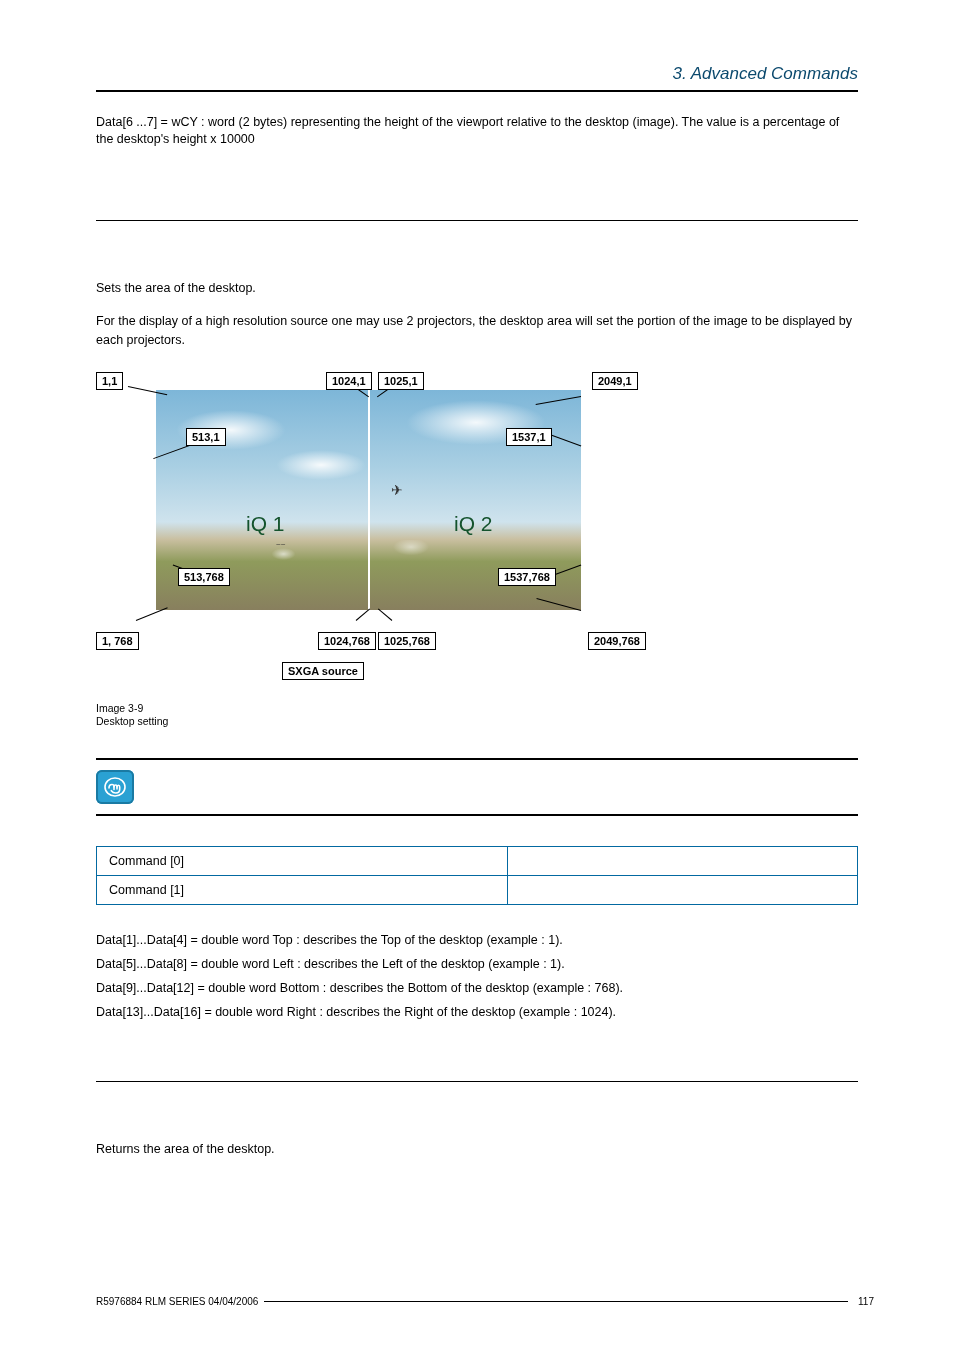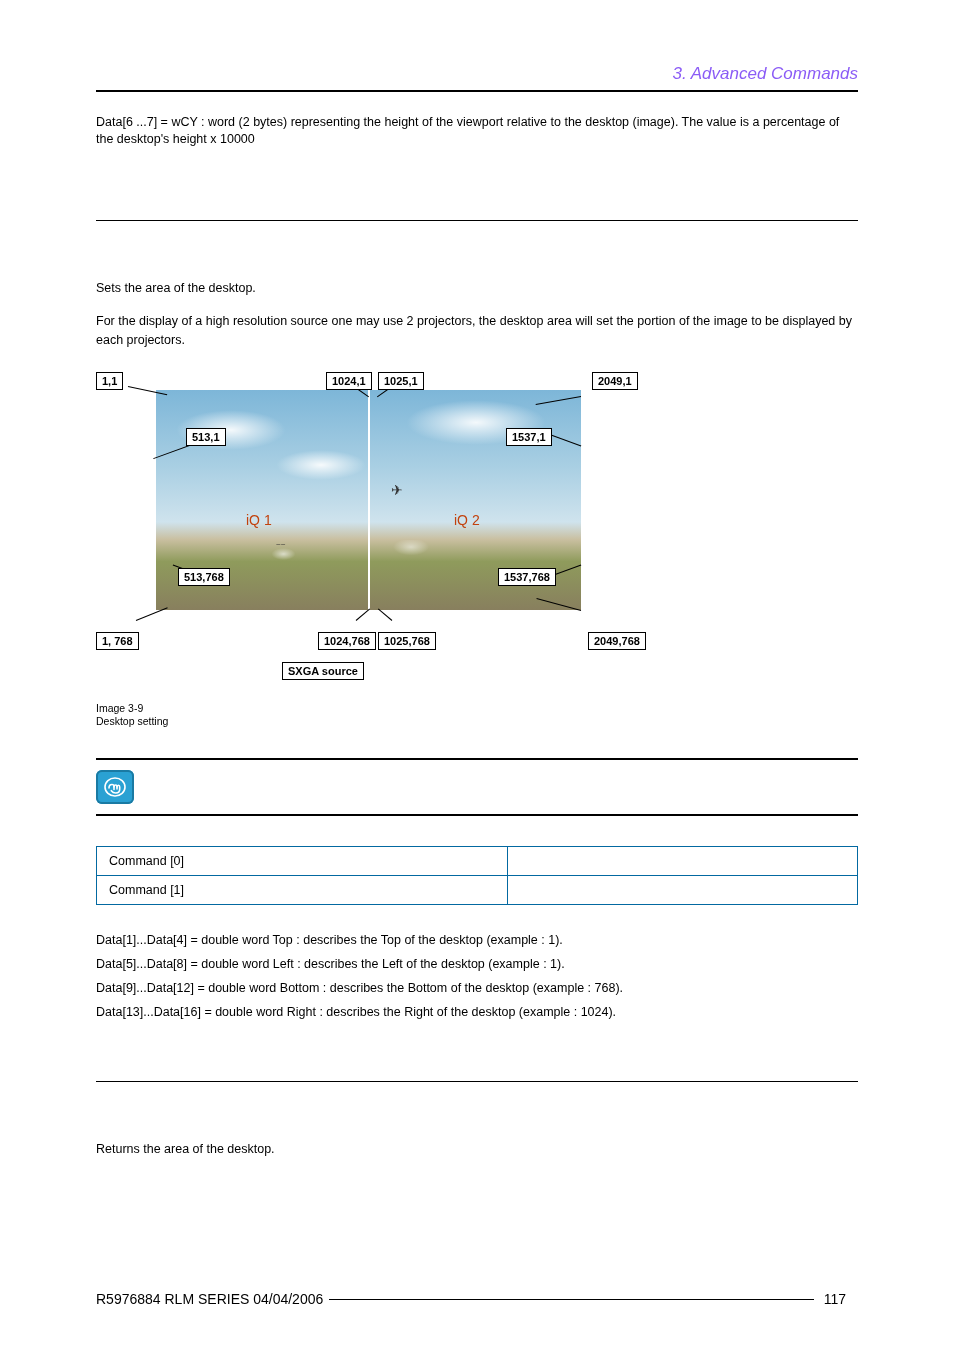--- a/index.html
+++ b/index.html
@@ -18,21 +18,21 @@
     position: relative;
     width: 954px;
     height: 1351px;
     box-sizing: border-box;
     padding: 0 96px;
   }
   .header {
     padding-top: 64px;
   }
   .header-line {
-    color: #8b5cf6;
+    color: #0c4a6e;
     font-style: italic;
     font-size: 17px;
     text-align: right;
     padding-bottom: 6px;
   }
   .hr-thick {
     border-bottom: 2px solid #000;
     height: 0;
   }
   .hr-thin {
@@ -85,22 +85,22 @@
     background: radial-gradient(ellipse at center, rgba(255,255,255,.9), rgba(255,255,255,0) 70%);
   }
   .plane { position:absolute; font-size:14px; color:#333; }
   .vdiv {
     position:absolute;
     left: 272px; top: 18px; width: 2px; height: 220px;
     background:#fff;
   }
   .iq {
     position:absolute;
-    font-size: 14px;
-    color:#c2410c;
+    font-size: 21px;
+    color:#14532d;
     font-family: Arial, sans-serif;
   }
   .iq1 { left: 150px; top: 140px; }
   .iq2 { left: 358px; top: 140px; }
   .bird { font-size: 8px; color:#333; position:absolute; }
   .coord-box {
     position: absolute;
     background: #fff;
     border: 1px solid #000;
     font-size: 11px;
@@ -143,23 +143,23 @@
   table.cmd td {
     border: 1px solid #0369a1;
     padding: 7px 12px;
     vertical-align: middle;
   }
   table.cmd td:first-child { width: 54%; }
   .data-lines { margin-top: 28px; font-size:12.5px; }
   .data-lines p { margin: 0 0 10px 0; }
   .footer {
     position: absolute;
-    left: 96px; right: 108px;
+    left: 96px; right: 80px;
     bottom: 44px;
-    font-size: 14px;
+    font-size: 10px;
   }
   .footer-row {
     display:flex; align-items:center;
   }
   .footer-row .line {
     flex:1; height:1px; background:#000; margin: 0 10px 0 6px;
   }
 </style>
 </head>
 <body>

